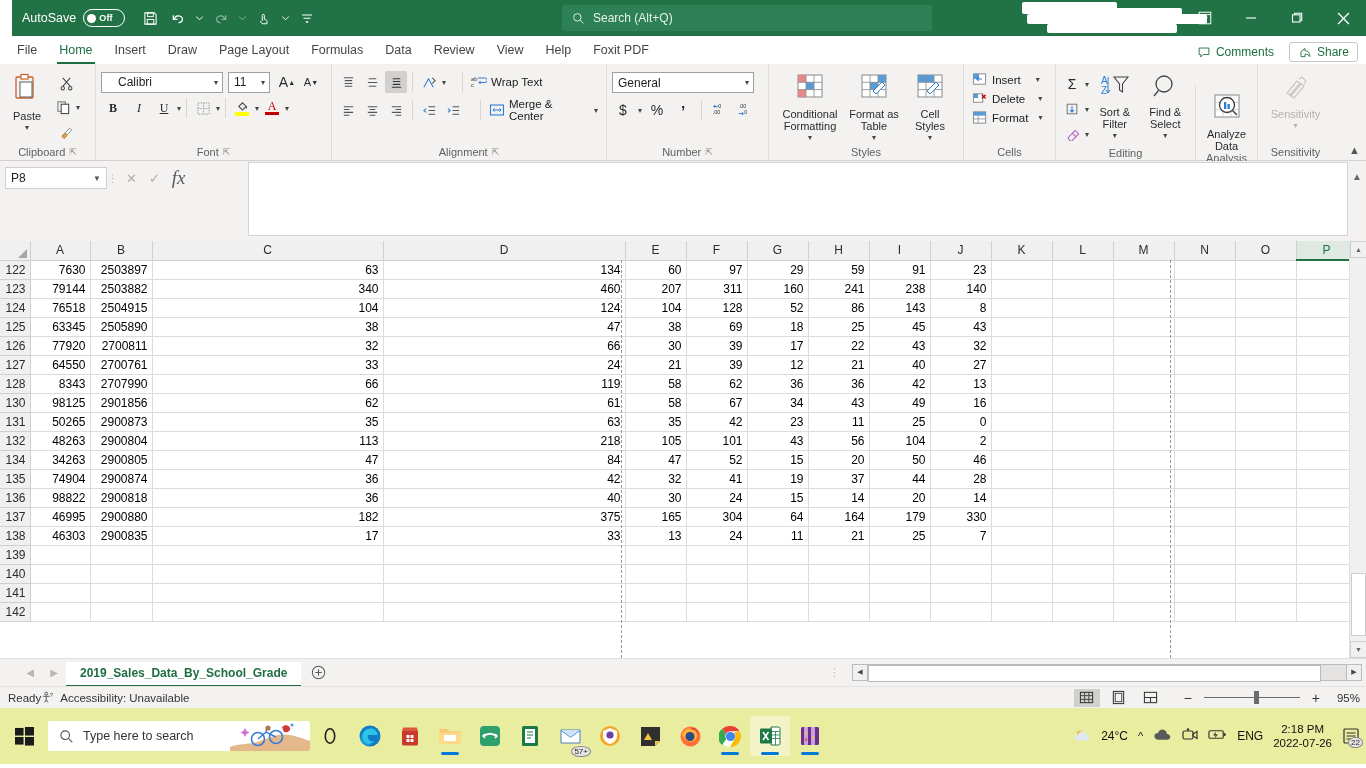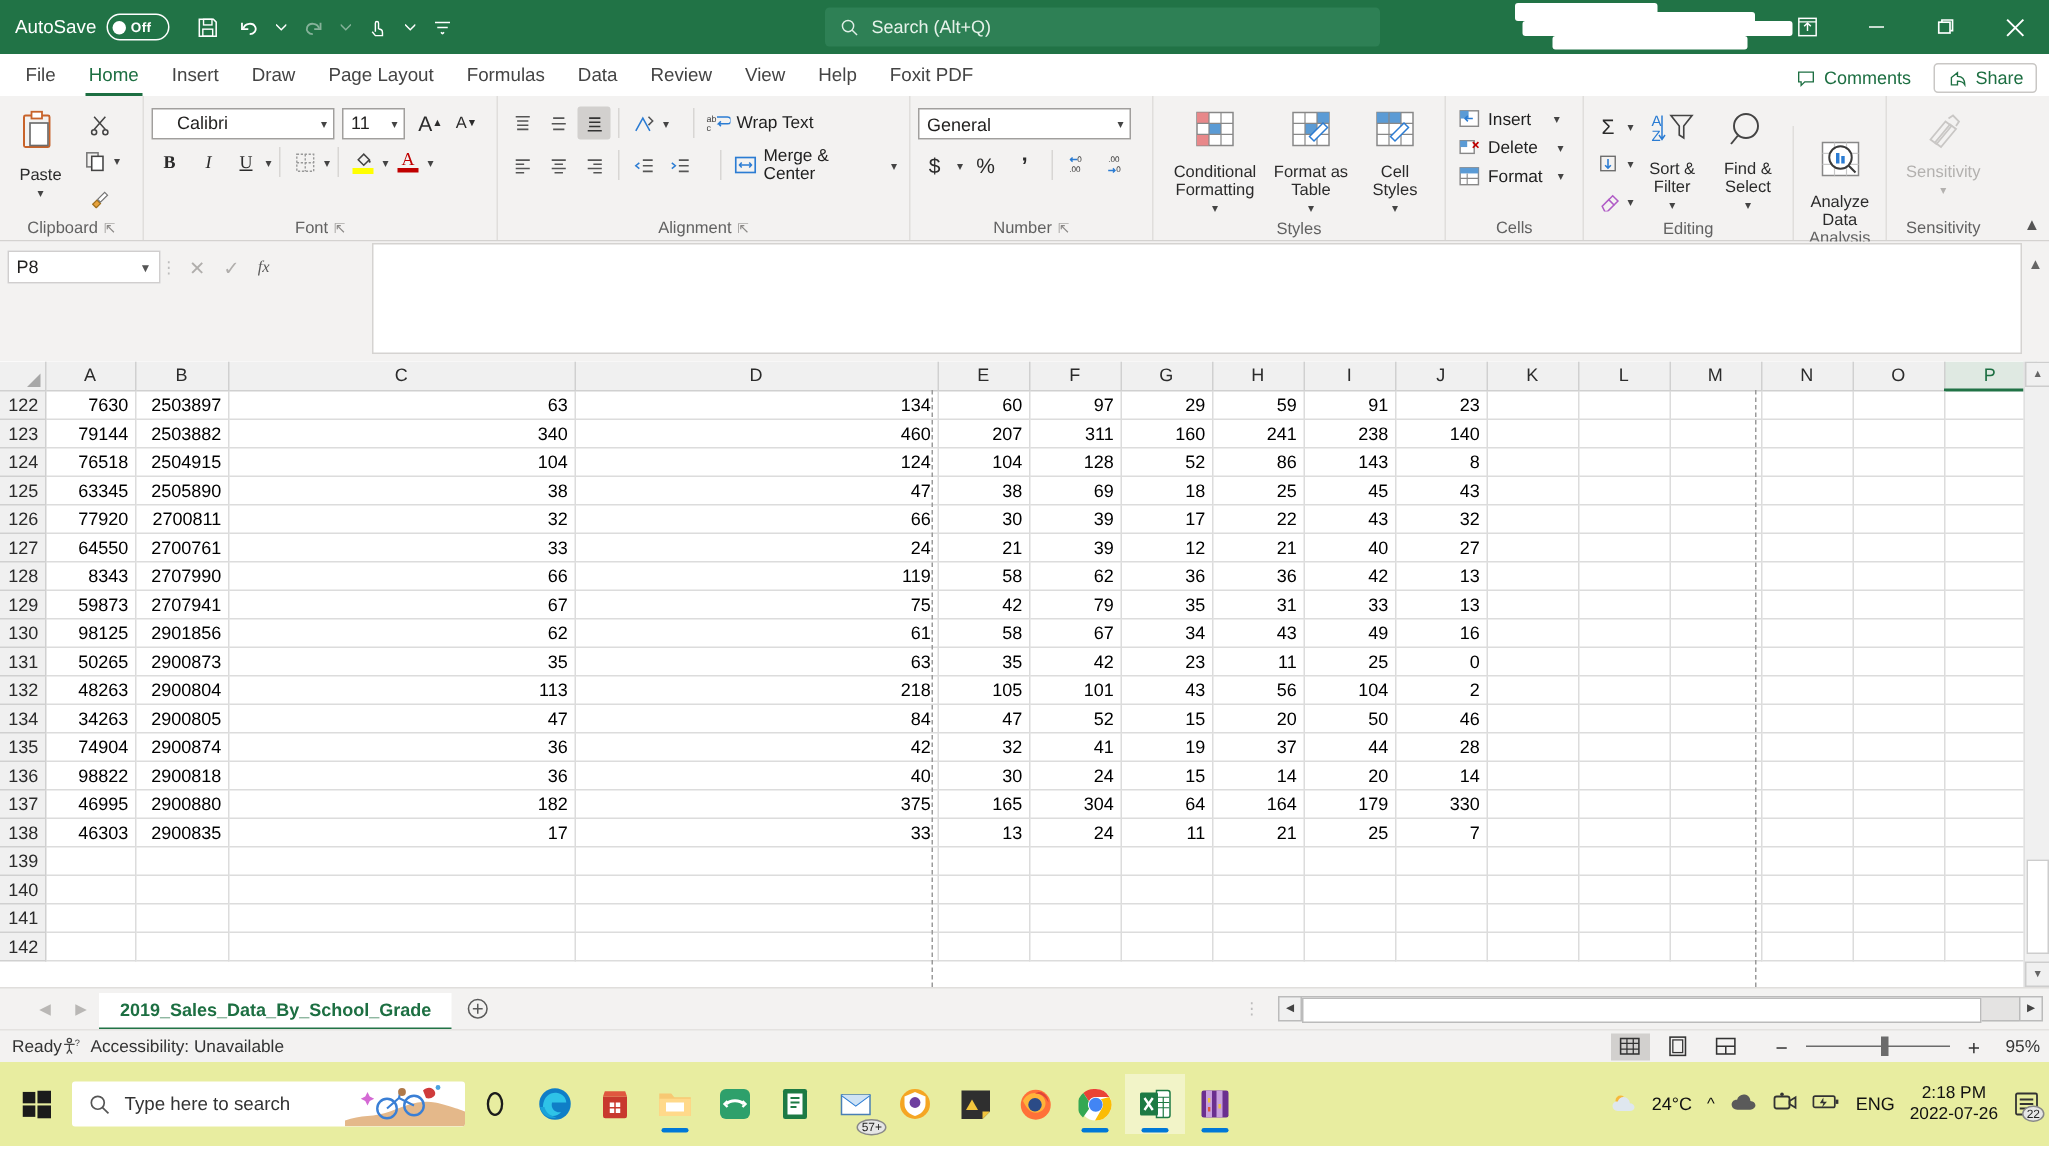--- a/index.html
+++ b/index.html
@@ -6,21 +6,21 @@
   html,body { width:1366px; height:768px; overflow:hidden; }
   body {
     font-family: "Liberation Sans", sans-serif;
     font-size: 12px;
     color:#212121;
     background:#fff;
   }
   
   .titlebar {
     height:36px; background:#217346; color:#fff;
-    display:flex; align-items:center; position:relative;
+    display:flex; align-items:center; position:relative;margin-left:12px;
   }
   .tb-left { display:flex; align-items:center; gap:0px; padding-left:10px; }
   .autosave-wrap { display:flex; align-items:center; gap:7px; }
   .autosave-label { font-size:12.5px; color:#fff; }
   .toggle {
     width:42px; height:18px; border-radius:9px; border:1.4px solid #fff;
     display:flex; align-items:center; padding:0 3px; gap:3px;
   }
   .toggle .knob { width:9px; height:9px; border-radius:50%; background:#fff; }
   .toggle .off { font-size:9px; font-weight:bold; color:#fff; letter-spacing:.2px; }
@@ -96,21 +96,21 @@
   .dim { color:#b3b1af; }
   .collapse-ribbon { position:absolute; right:6px; bottom:4px; font-size:11px; color:#555; }
   .namebox {
     width:102px; height:22px; background:#fff; border:1px solid #d0cece;
     display:flex; align-items:center; justify-content:space-between; padding:0 5px;
     font-size:12px; color:#201f1e;
   }
   .grip { color:#bdbdbd; font-size:11px; letter-spacing:1px; width:10px; text-align:center;}
   .fbtns { display:flex; align-items:center; gap:12px; padding:0 9px; }
   .fbtns span { color:#b0aeac; font-size:13px; }
-  .fbtns .fx { color:#5a5a5a; font-style:italic; font-family:"Liberation Serif", serif; font-size:11px; }
+  .fbtns .fx { color:#5a5a5a; font-style:italic; font-family:"Liberation Serif", serif; font-size:19px; }
   
   .fwrap { background:#f3f2f1; padding:0; }
   .fbig { position:relative; height:80px; background:#f3f2f1; }
   .fbig .entry { position:absolute; left:248px; right:18px; top:1px; bottom:5px; background:#fff; border:1px solid #d5d3d1; }
   .fcollapse { position:absolute; right:1px; top:10px; width:16px; text-align:center; color:#666; font-size:10px; }
   
   .gridwrap { position:relative; background:#fff; height:417px; overflow:hidden; }
   table.grid { border-collapse:collapse; table-layout:fixed; }
   table.grid td, table.grid th { padding:0; }
   .colhdr {
@@ -907,39 +907,20 @@
           <td class="cell" style="width: 61px;">42</td>
           <td class="cell" style="width: 61px;">13</td>
           <td class="cell" style="width: 61px;"></td>
           <td class="cell" style="width: 61px;"></td>
           <td class="cell" style="width: 61px;"></td>
           <td class="cell" style="width: 61px;"></td>
           <td class="cell" style="width: 61px;"></td>
           <td class="cell" style="width: 61px;"></td>
         </tr>
         <tr>
-          <th class="rowhdr">129</th>
-          <td class="cell" style="width: 60px;">59873</td>
-          <td class="cell" style="width: 62px;">2707941</td>
-          <td class="cell" style="width: 231px;">67</td>
-          <td class="cell" style="width: 242px;">75</td>
-          <td class="cell" style="width: 61px;">42</td>
-          <td class="cell" style="width: 61px;">79</td>
-          <td class="cell" style="width: 61px;">35</td>
-          <td class="cell" style="width: 61px;">31</td>
-          <td class="cell" style="width: 61px;">33</td>
-          <td class="cell" style="width: 61px;">13</td>
-          <td class="cell" style="width: 61px;"></td>
-          <td class="cell" style="width: 61px;"></td>
-          <td class="cell" style="width: 61px;"></td>
-          <td class="cell" style="width: 61px;"></td>
-          <td class="cell" style="width: 61px;"></td>
-          <td class="cell" style="width: 61px;"></td>
-        </tr>
-        <tr>
           <th class="rowhdr">130</th>
           <td class="cell" style="width: 60px;">98125</td>
           <td class="cell" style="width: 62px;">2901856</td>
           <td class="cell" style="width: 231px;">62</td>
           <td class="cell" style="width: 242px;">61</td>
           <td class="cell" style="width: 61px;">58</td>
           <td class="cell" style="width: 61px;">67</td>
           <td class="cell" style="width: 61px;">34</td>
           <td class="cell" style="width: 61px;">43</td>
           <td class="cell" style="width: 61px;">49</td>

